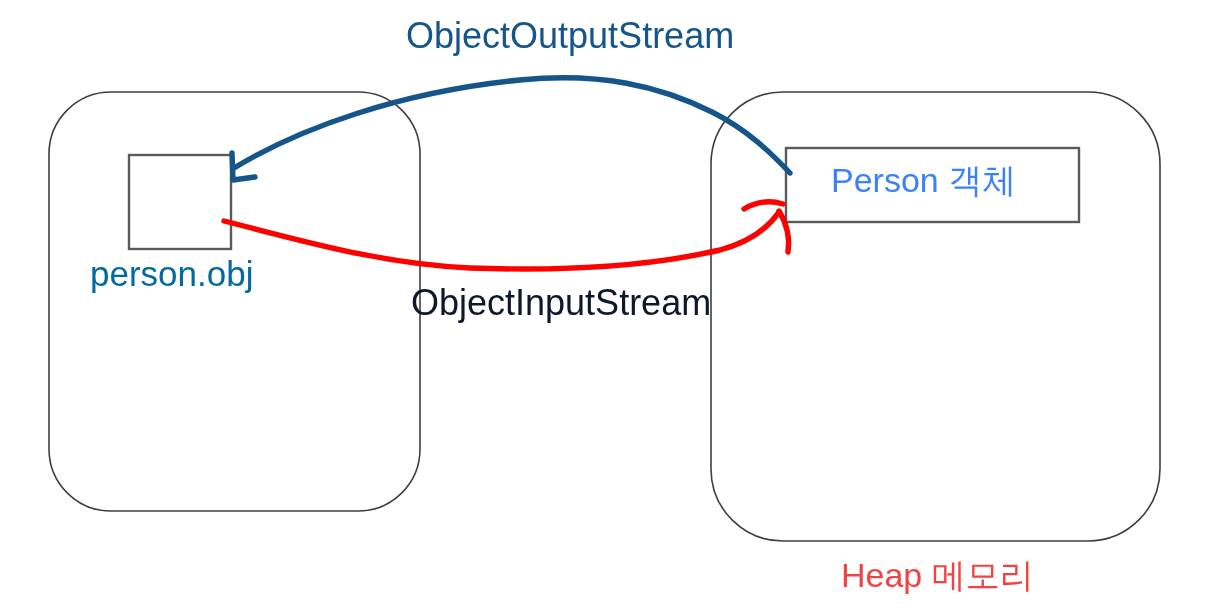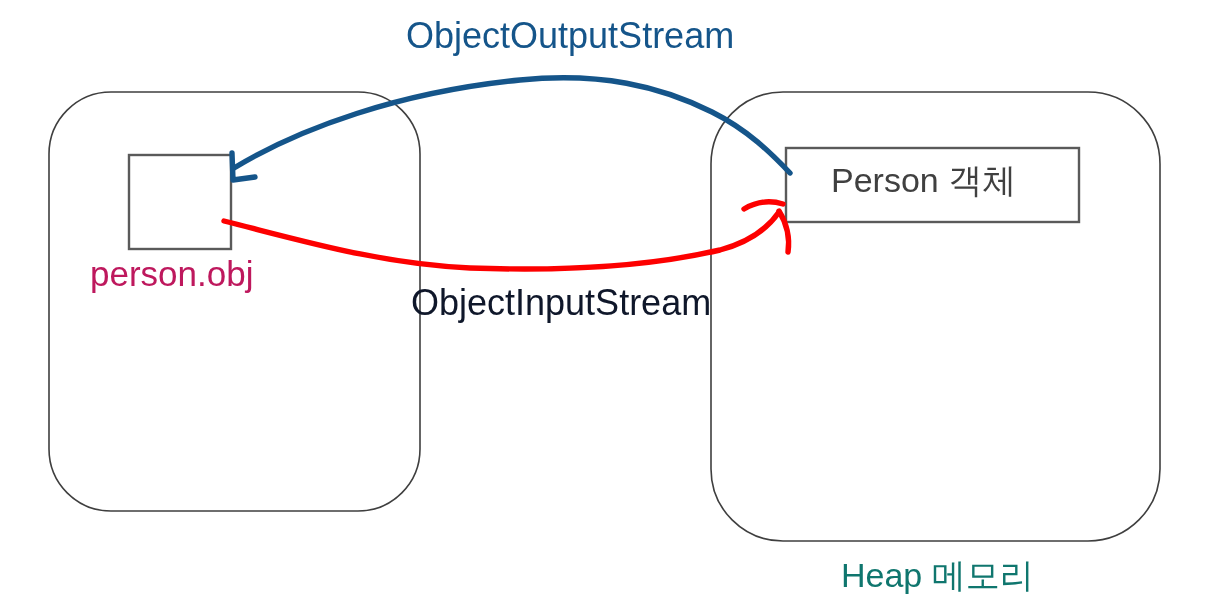--- a/index.html
+++ b/index.html
@@ -39,33 +39,33 @@
   #label-objectinputstream {
     left: 411px;
     top: 285px;
     font-size: 36px;
     color: #0f172a;
   }
   #label-person-obj {
     left: 90px;
     top: 256px;
     font-size: 35px;
-    color: #be185d;
+    color: #0369a1;
   }
   #label-person-object {
     left: 831px;
     top: 163px;
     font-size: 34px;
-    color: #404040;
+    color: #3b82f6;
   }
   #label-heap-memory {
     left: 841px;
     top: 558px;
     font-size: 34px;
-    color: #0f766e;
+    color: #ef4444;
   }
 </style>
 </head>
 <body>
 
 <div id="canvas">
 
   <svg id="vector-layer" viewBox="0 0 1212 615" xmlns="http://www.w3.org/2000/svg">
 
     <rect x="49" y="92" width="371" height="419" rx="62" ry="62" fill="none" stroke="#3f3f3f" stroke-width="1.6"></rect>

